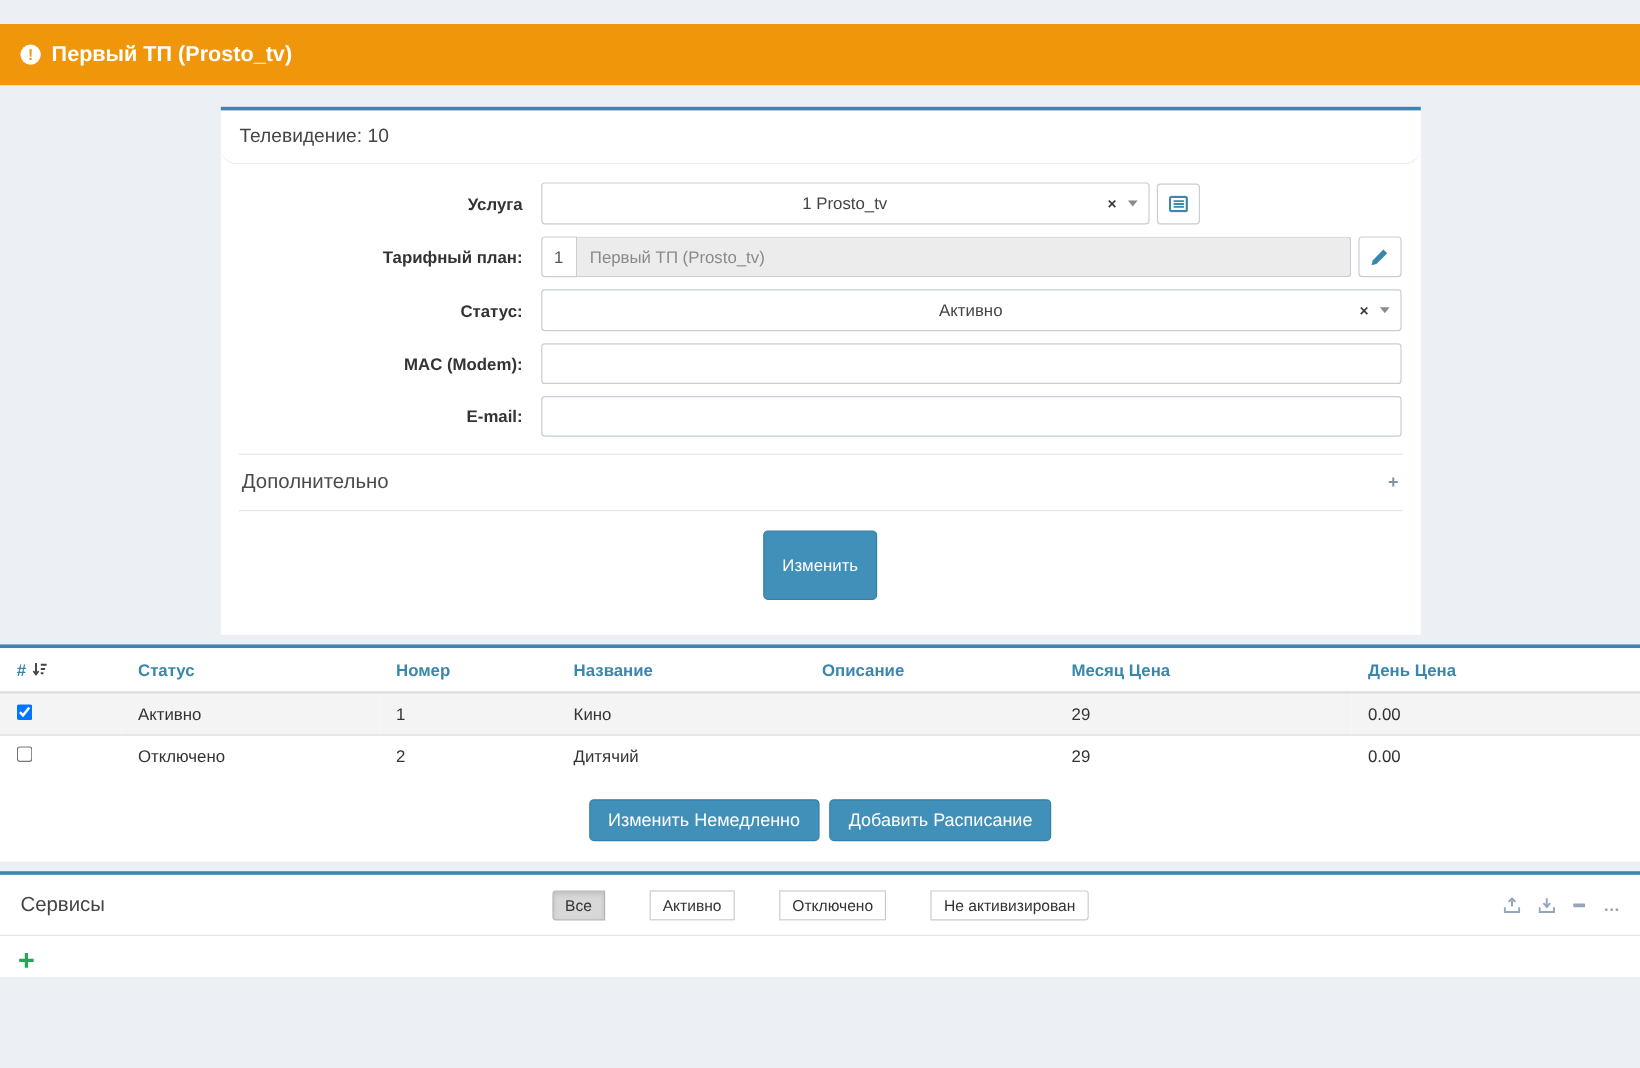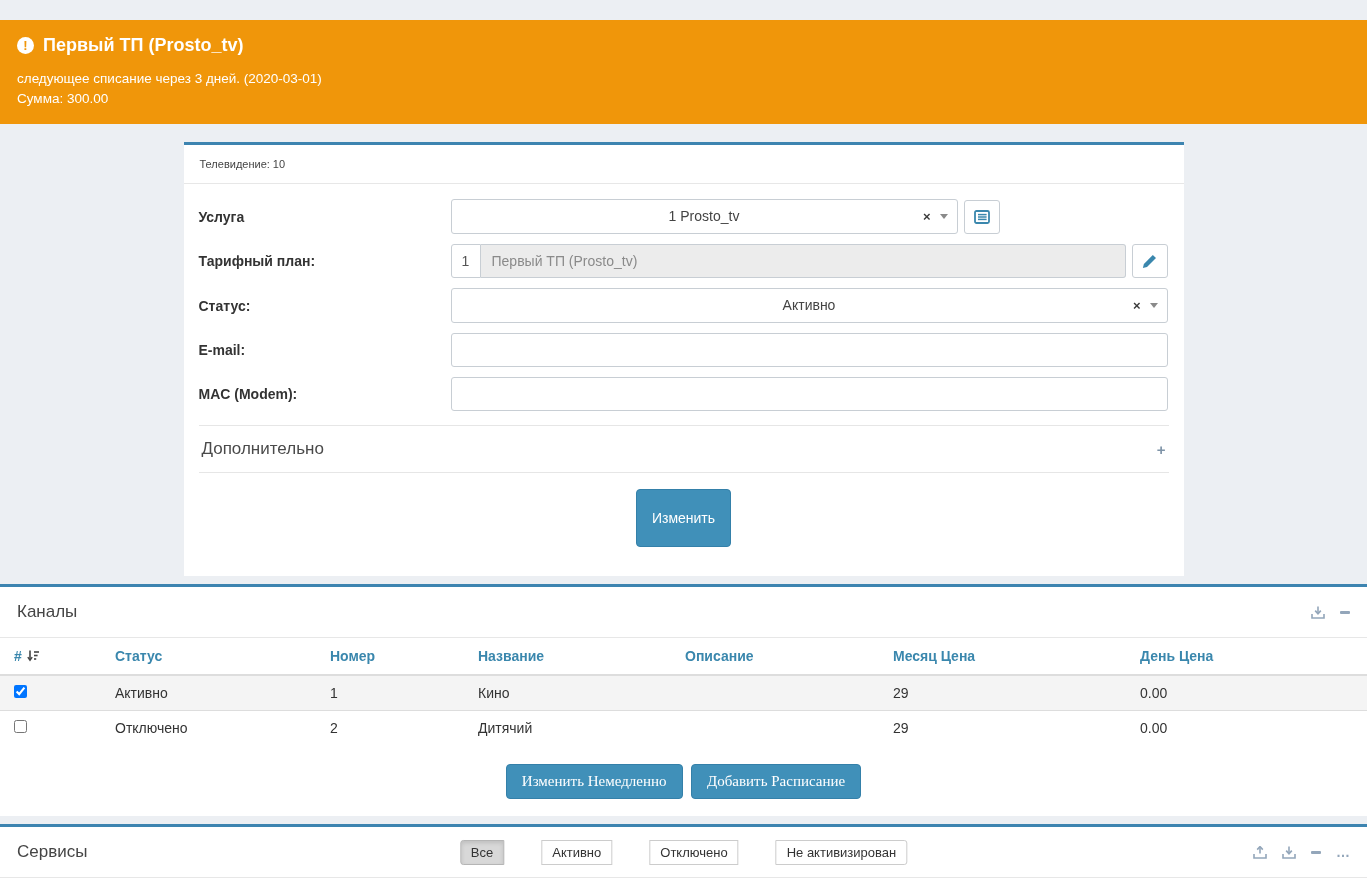--- a/index.html
+++ b/index.html
@@ -23,27 +23,28 @@
     font-size: 13px; font-weight: 800; display: inline-flex; align-items: center; justify-content: center;
     flex-shrink: 0;
   }
   .banner-sub { margin-top: 13px; font-size: 13.5px; line-height: 20px; }
   
   .tv-panel {
     width: 1000px; margin: 18px auto 0; background: #fff;
     border-top: 3px solid #3d84b0;
   }
   .panel-heading {
-    padding: 13px 16px; font-size: 11px; color: #454545;
+    padding: 13px 16px; font-size: 16px; color: #454545;
     border-bottom: 1px solid #e7e7e7;
+    border-radius: 14px;
   }
   .tv-form { padding: 15px; }
   .form-row { display: flex; align-items: center; margin-bottom: 10px; }
   .form-label {
-    width: 252px; flex-shrink: 0; text-align: left; padding-right: 15px;
+    width: 252px; flex-shrink: 0; text-align: right; padding-right: 15px;
     font-weight: bold; font-size: 14px; color: #333;
   }
   .controls { flex: 1; display: flex; align-items: center; }
   .select2 {
     position: relative; height: 35px; border: 1px solid #c8ced4; border-radius: 3px;
     background: #fff; cursor: pointer;
   }
   .select2 .sel-val { display: block; text-align: center; line-height: 32px; font-size: 14px; color: #444; }
   .select2 .sel-tools { position: absolute; right: 9px; top: 0; height: 100%; display: flex; align-items: center; gap: 9px; }
   .clear-x { font-size: 13px; font-weight: bold; color: #3b3b3b; line-height: 1; cursor: pointer; }
@@ -91,45 +92,41 @@
   .ellipsis { font-size: 14px; font-weight: bold; color: #93a6ba; line-height: 8px; }
   
   table { width: 100%; border-collapse: collapse; font-size: 14px; color: #333; table-layout: fixed; }
   th { color: #3a87ad; font-weight: bold; text-align: left; padding: 10px 14px; border-bottom: 2px solid #ddd; }
   th .th-inner { display: inline-flex; align-items: center; gap: 5px; cursor: pointer; }
   td { padding: 9px 14px; border-top: 1px solid #ddd; }
   tr.striped { background: #f4f4f4; }
   tbody tr:first-child td { border-top: none; }
   .chk { width: 13px; height: 13px; cursor: pointer; }
   .channels-btn-row { text-align: center; padding: 19px 0 17px; }
-  .channels-btn-row .btn-blue { font-size: 15px; padding: 8px 15px; margin: 0 2px; font-family: Liberation Serif, serif; }
+  .channels-btn-row .btn-blue { font-size: 15px; padding: 8px 15px; margin: 0 2px; }
   
   .filter-group { position: absolute; left: 50%; transform: translateX(-50%); display: flex; gap: 38px; }
   .filter-btn {
     font-size: 13px; font-family: inherit; color: #333; background: #fff;
     border: 1px solid #ccc; padding: 4px 10px; cursor: pointer; margin-left: -1px; white-space: nowrap;
   }
   .filter-btn:first-child { border-radius: 3px 0 0 3px; margin-left: 0; }
   .filter-btn:last-child { border-radius: 0 3px 3px 0; }
   .filter-btn.active { background: #d8d8d8; border-color: #b5b5b5; box-shadow: inset 0 2px 4px rgba(0,0,0,.12); }
   
   .services-body { padding-top: 12px; }
   .add-plus { font-size: 24px; font-weight: bold; color: #1faa55; line-height: 18px; margin: 0 0 4px 15px; cursor: pointer; display: inline-block; }
 </style>
 </head>
 <body>
 
 <div class="banner">
   <div class="banner-title-row">
     <span class="excl-icon">!</span>
     <span>Первый ТП (Prosto_tv)</span>
-  </div>
-  <div class="banner-sub">
-    <div>следующее списание через 3 дней. (2020-03-01)</div>
-    <div>Сумма: 300.00</div>
   </div>
 </div>
 
 <div class="tv-panel">
   <div class="panel-heading">Телевидение: 10</div>
   <div class="tv-form">
 
     <div class="form-row">
       <label class="form-label">Услуга</label>
       <div class="controls">
@@ -173,60 +170,45 @@
           <span class="sel-val">Активно</span>
           <span class="sel-tools">
             <span class="clear-x">×</span>
             <span class="caret-down"></span>
           </span>
         </div>
       </div>
     </div>
 
     <div class="form-row">
+      <label class="form-label">MAC (Modem):</label>
+      <div class="controls">
+        <input class="text-input w-full" type="text" value="" style="">
+      </div>
+    </div>
+
+    <div class="form-row">
       <label class="form-label">E-mail:</label>
-      <div class="controls">
-        <input class="text-input w-full" type="text" value="" style="">
-      </div>
-    </div>
-
-    <div class="form-row">
-      <label class="form-label">MAC (Modem):</label>
       <div class="controls">
         <input class="text-input w-full" type="text" value="" style="">
       </div>
     </div>
 
     <div class="extra-legend">
       <span>Дополнительно</span>
       <span class="plus-small">+</span>
     </div>
 
     <div class="submit-row">
       <button class="btn-blue">Изменить</button>
     </div>
   </div>
 </div>
 
 <div class="section-panel">
-  <div class="section-heading">
-    <span class="section-title">Каналы</span>
-    <span class="heading-tools">
-      <span class="tool">
-        <svg width="14" height="13" viewBox="0 0 14 13">
-          <path d="M1 8 v4 h12 v-4" fill="none" stroke="#93a6ba" stroke-width="1.6"></path>
-          <line x1="7" y1="0.5" x2="7" y2="7" stroke="#93a6ba" stroke-width="1.6"></line>
-          <path d="M4.2 4.6 L7 7.8 9.8 4.6" fill="none" stroke="#93a6ba" stroke-width="1.6"></path>
-        </svg>
-      </span>
-      <span class="tool">
-          <span class="minus-bar"></span>
-        </span>
-    </span>
-  </div>
 
   <table>
     <colgroup>
         <col style="width:101px">
         <col style="width:215px">
         <col style="width:148px">
         <col style="width:207px">
         <col style="width:208px">
         <col style="width:247px">
         <col>

